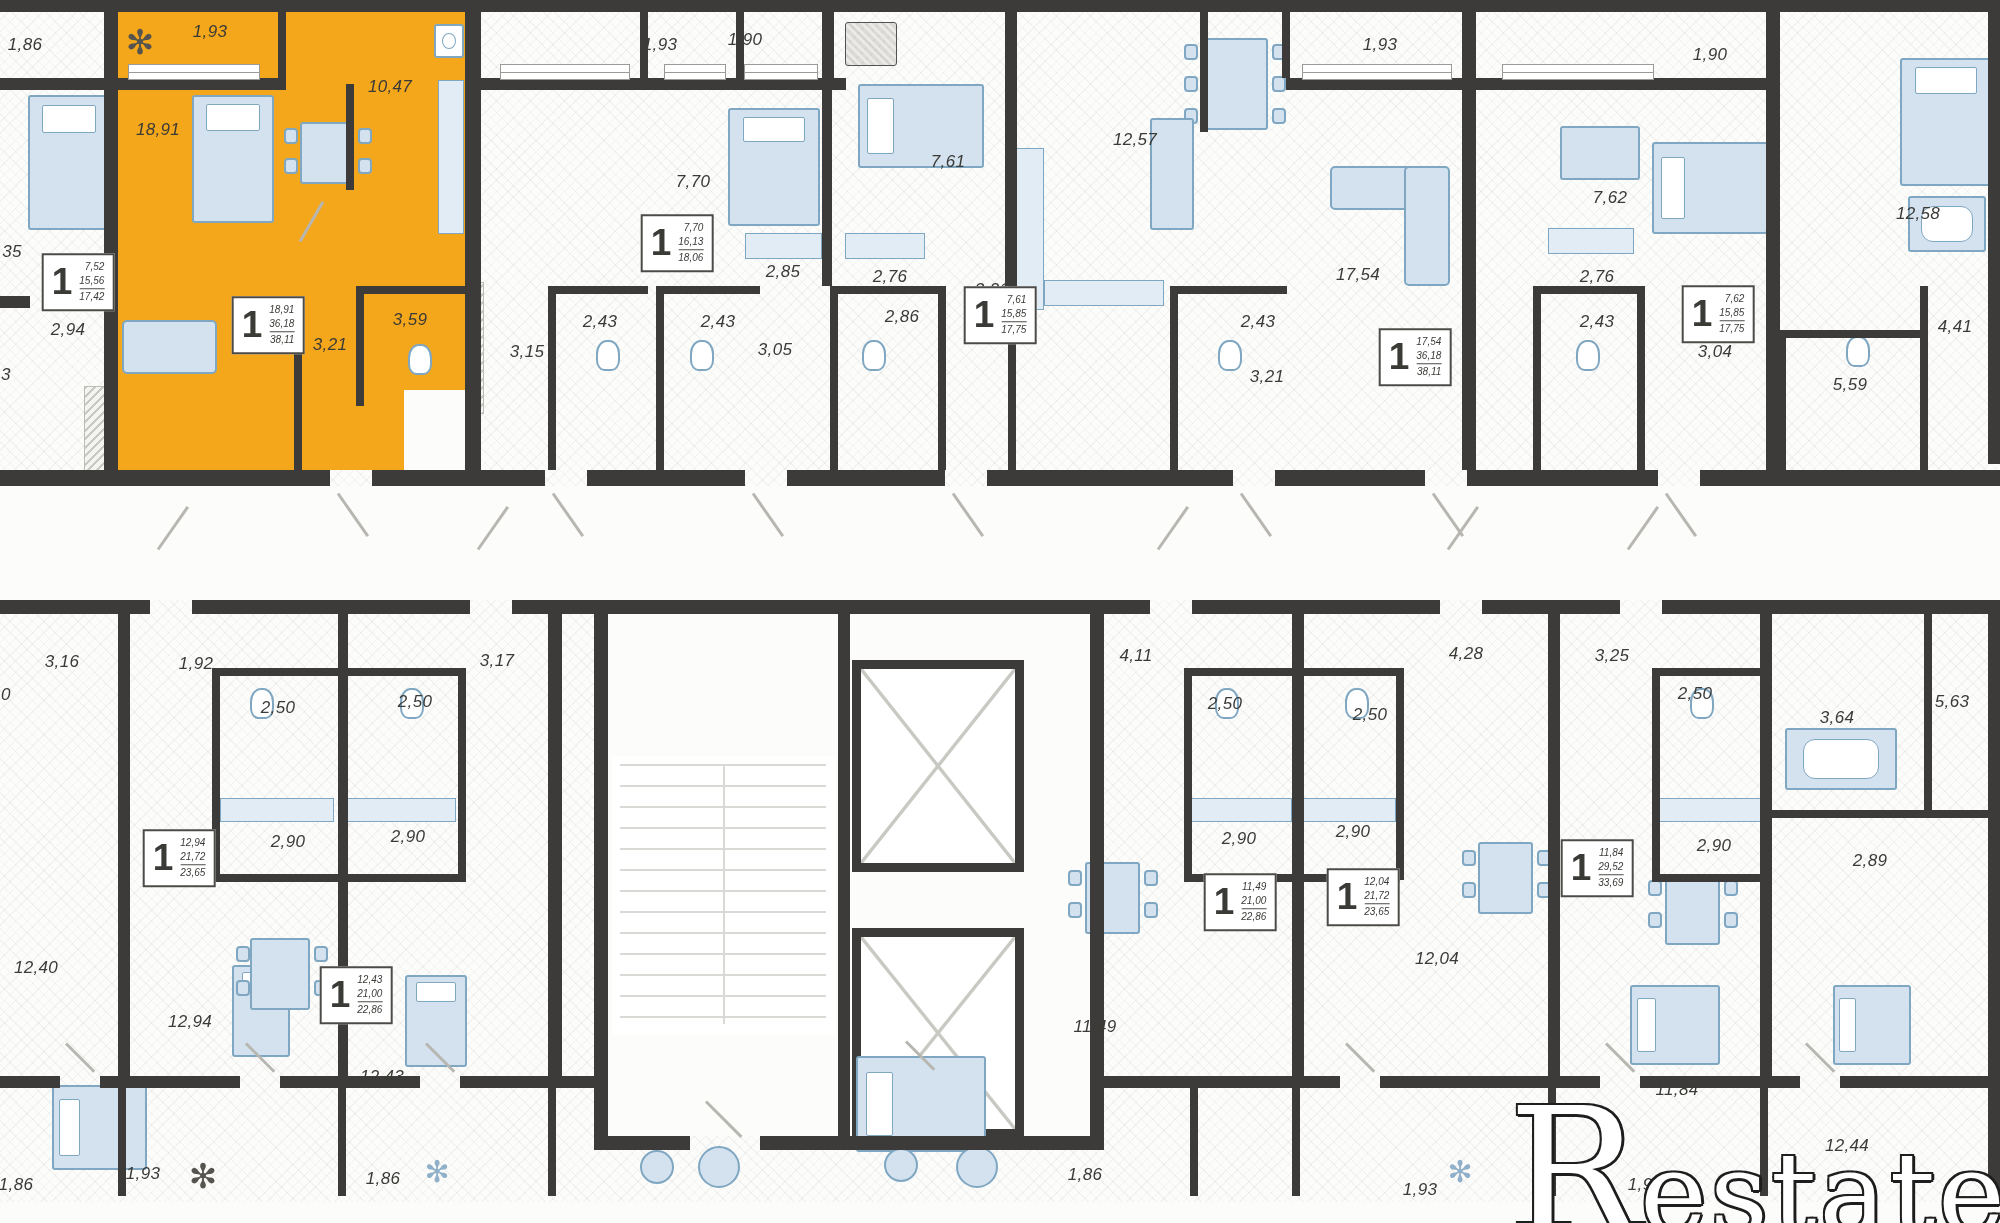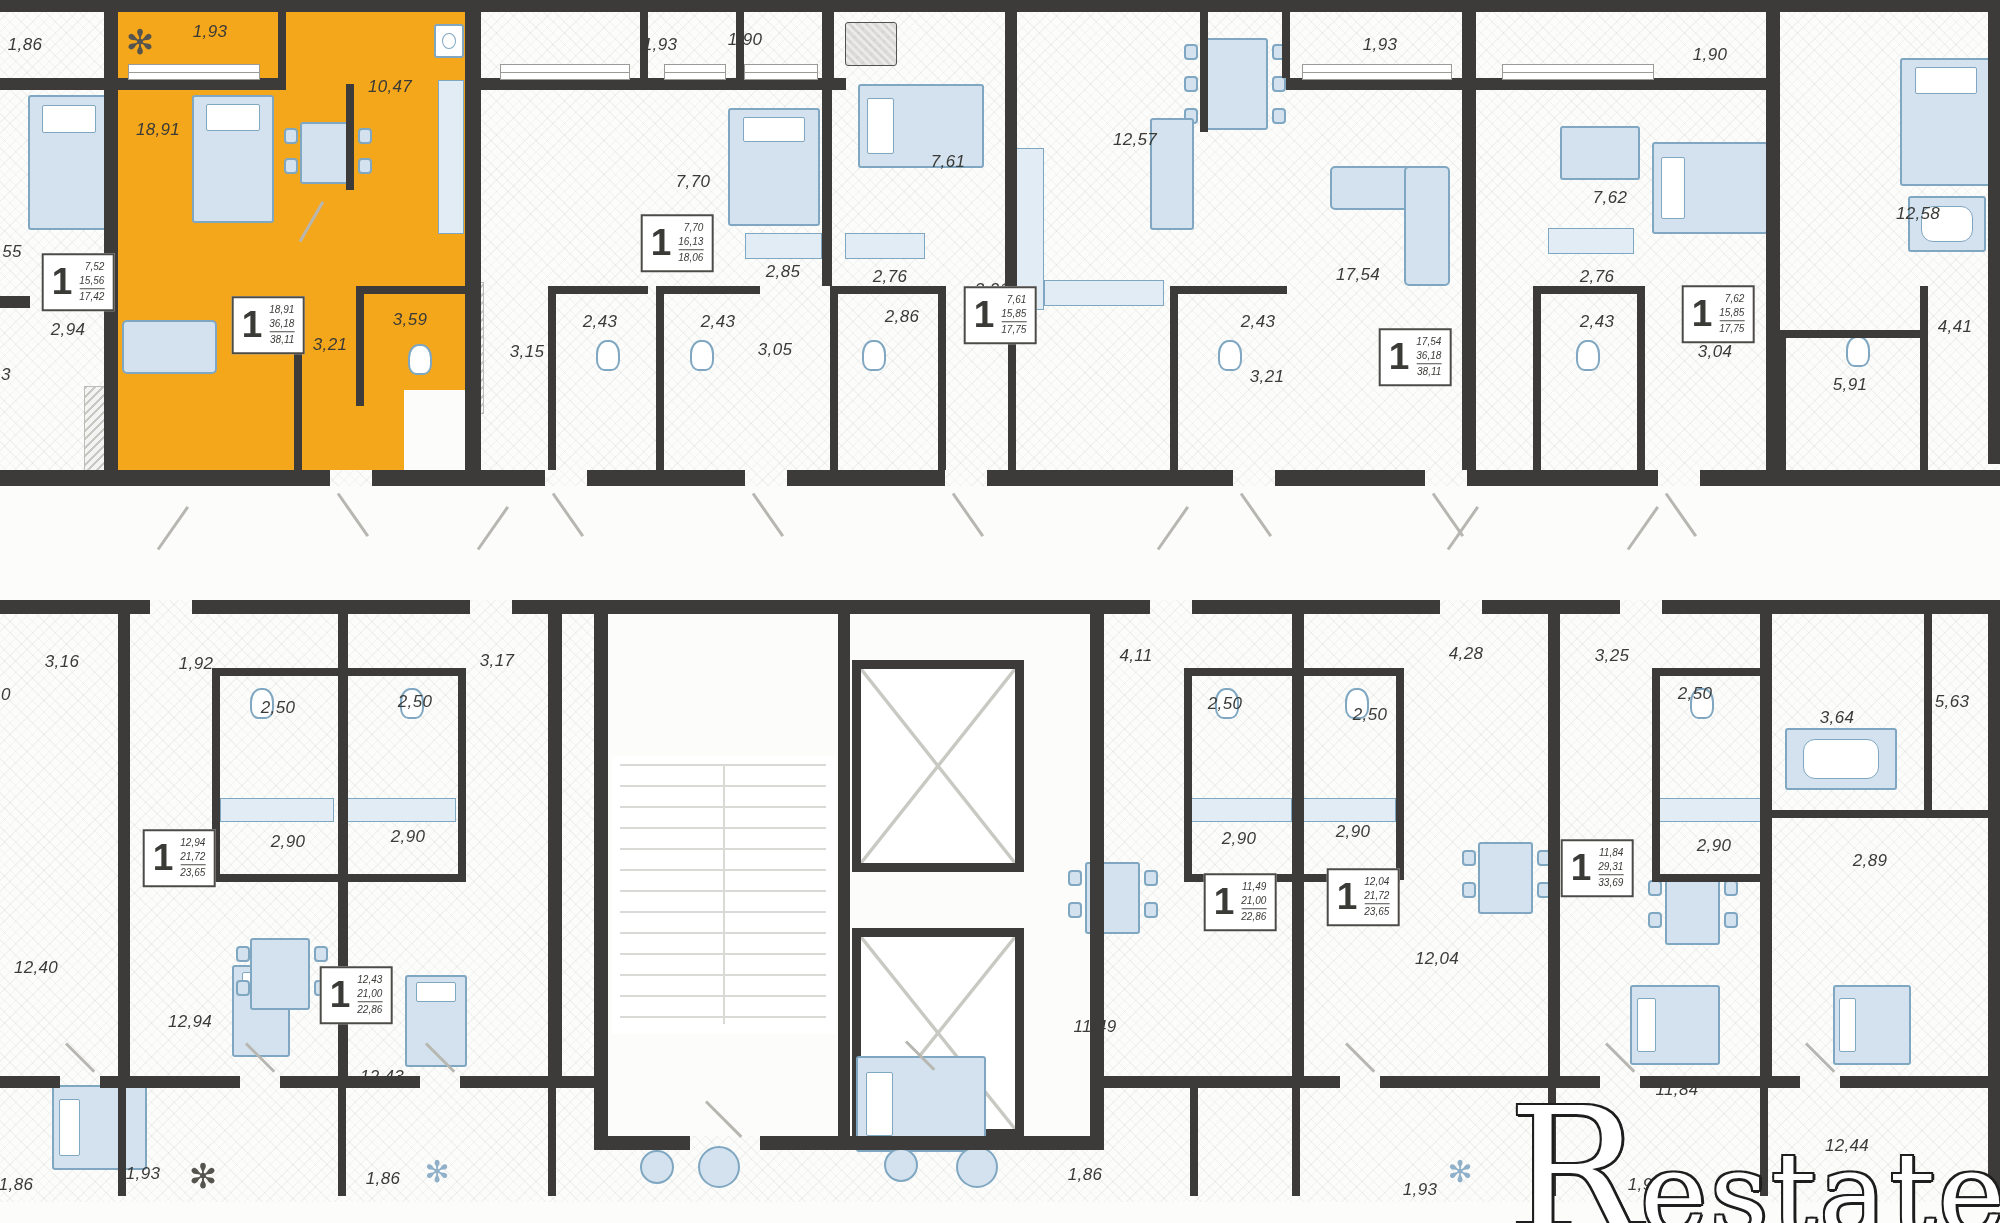--- a/index.html
+++ b/index.html
@@ -331,21 +331,21 @@
       <div class="door" style="left: 1606px; top: 1042px; width: 40px; height: 3px; transform: rotate(45deg);"></div>
       <div class="door" style="left: 1806px; top: 1042px; width: 40px; height: 3px; transform: rotate(45deg);"></div>
       <div class="door" style="left: 300px; top: 240px; width: 46px; height: 3px; transform: rotate(-60deg);"></div>
       <div class="door" style="left: 706px; top: 1100px; width: 50px; height: 3px; transform: rotate(45deg);"></div>
     </div>
   <div id="labels">
       <div class="lbl" style="left: 25px; top: 45px;">1,86</div>
       <div class="lbl" style="left: 210px; top: 32px;">1,93</div>
       <div class="lbl" style="left: 390px; top: 87px;">10,47</div>
       <div class="lbl" style="left: 158px; top: 130px;">18,91</div>
-      <div class="lbl" style="left: 12px; top: 252px;">55</div>
+      <div class="lbl" style="left: 12px; top: 252px;">35</div>
       <div class="lbl" style="left: 68px; top: 330px;">2,94</div>
       <div class="lbl" style="left: 6px; top: 375px;">3</div>
       <div class="lbl" style="left: 330px; top: 345px;">3,21</div>
       <div class="lbl" style="left: 410px; top: 320px;">3,59</div>
       <div class="lbl" style="left: 660px; top: 45px;">1,93</div>
       <div class="lbl" style="left: 693px; top: 182px;">7,70</div>
       <div class="lbl" style="left: 783px; top: 272px;">2,85</div>
       <div class="lbl" style="left: 600px; top: 322px;">2,43</div>
       <div class="lbl" style="left: 527px; top: 352px;">3,15</div>
       <div class="lbl" style="left: 745px; top: 40px;">1,90</div>
@@ -360,21 +360,21 @@
       <div class="lbl" style="left: 1358px; top: 275px;">17,54</div>
       <div class="lbl" style="left: 1258px; top: 322px;">2,43</div>
       <div class="lbl" style="left: 1267px; top: 377px;">3,21</div>
       <div class="lbl" style="left: 1710px; top: 55px;">1,90</div>
       <div class="lbl" style="left: 1610px; top: 198px;">7,62</div>
       <div class="lbl" style="left: 1597px; top: 277px;">2,76</div>
       <div class="lbl" style="left: 1597px; top: 322px;">2,43</div>
       <div class="lbl" style="left: 1715px; top: 352px;">3,04</div>
       <div class="lbl" style="left: 1918px; top: 214px;">12,58</div>
       <div class="lbl" style="left: 1955px; top: 327px;">4,41</div>
-      <div class="lbl" style="left: 1850px; top: 385px;">5,91</div>
+      <div class="lbl" style="left: 1850px; top: 385px;">5,59</div>
       <div class="lbl" style="left: 62px; top: 662px;">3,16</div>
       <div class="lbl" style="left: 196px; top: 664px;">1,92</div>
       <div class="lbl" style="left: 497px; top: 661px;">3,17</div>
       <div class="lbl" style="left: 6px; top: 695px;">0</div>
       <div class="lbl" style="left: 278px; top: 708px;">2,50</div>
       <div class="lbl" style="left: 415px; top: 702px;">2,50</div>
       <div class="lbl" style="left: 288px; top: 842px;">2,90</div>
       <div class="lbl" style="left: 408px; top: 837px;">2,90</div>
       <div class="lbl" style="left: 36px; top: 968px;">12,40</div>
       <div class="lbl" style="left: 190px; top: 1022px;">12,94</div>
@@ -480,21 +480,21 @@
         <span class="vals">
           <span>12,04</span>
           <span>21,72</span>
           <span>23,65</span>
         </span>
       </div>
       <div class="ubox" style="left: 1597px; top: 868px;">
         <span class="big">1</span>
         <span class="vals">
           <span>11,84</span>
-          <span>29,31</span>
+          <span>29,52</span>
           <span>33,69</span>
         </span>
       </div>
     </div>
   <div id="icons">
       <div class="icon" style="left: 140px; top: 42px; font-size: 34px; color: rgb(85, 84, 79);">✻</div>
       <div class="icon" style="left: 203px; top: 1176px; font-size: 34px; color: rgb(85, 84, 79);">✻</div>
       <div class="icon" style="left: 437px; top: 1172px; font-size: 30px; color: rgb(143, 176, 200);">✻</div>
       <div class="icon" style="left: 1460px; top: 1172px; font-size: 30px; color: rgb(143, 176, 200);">✻</div>
     </div>

